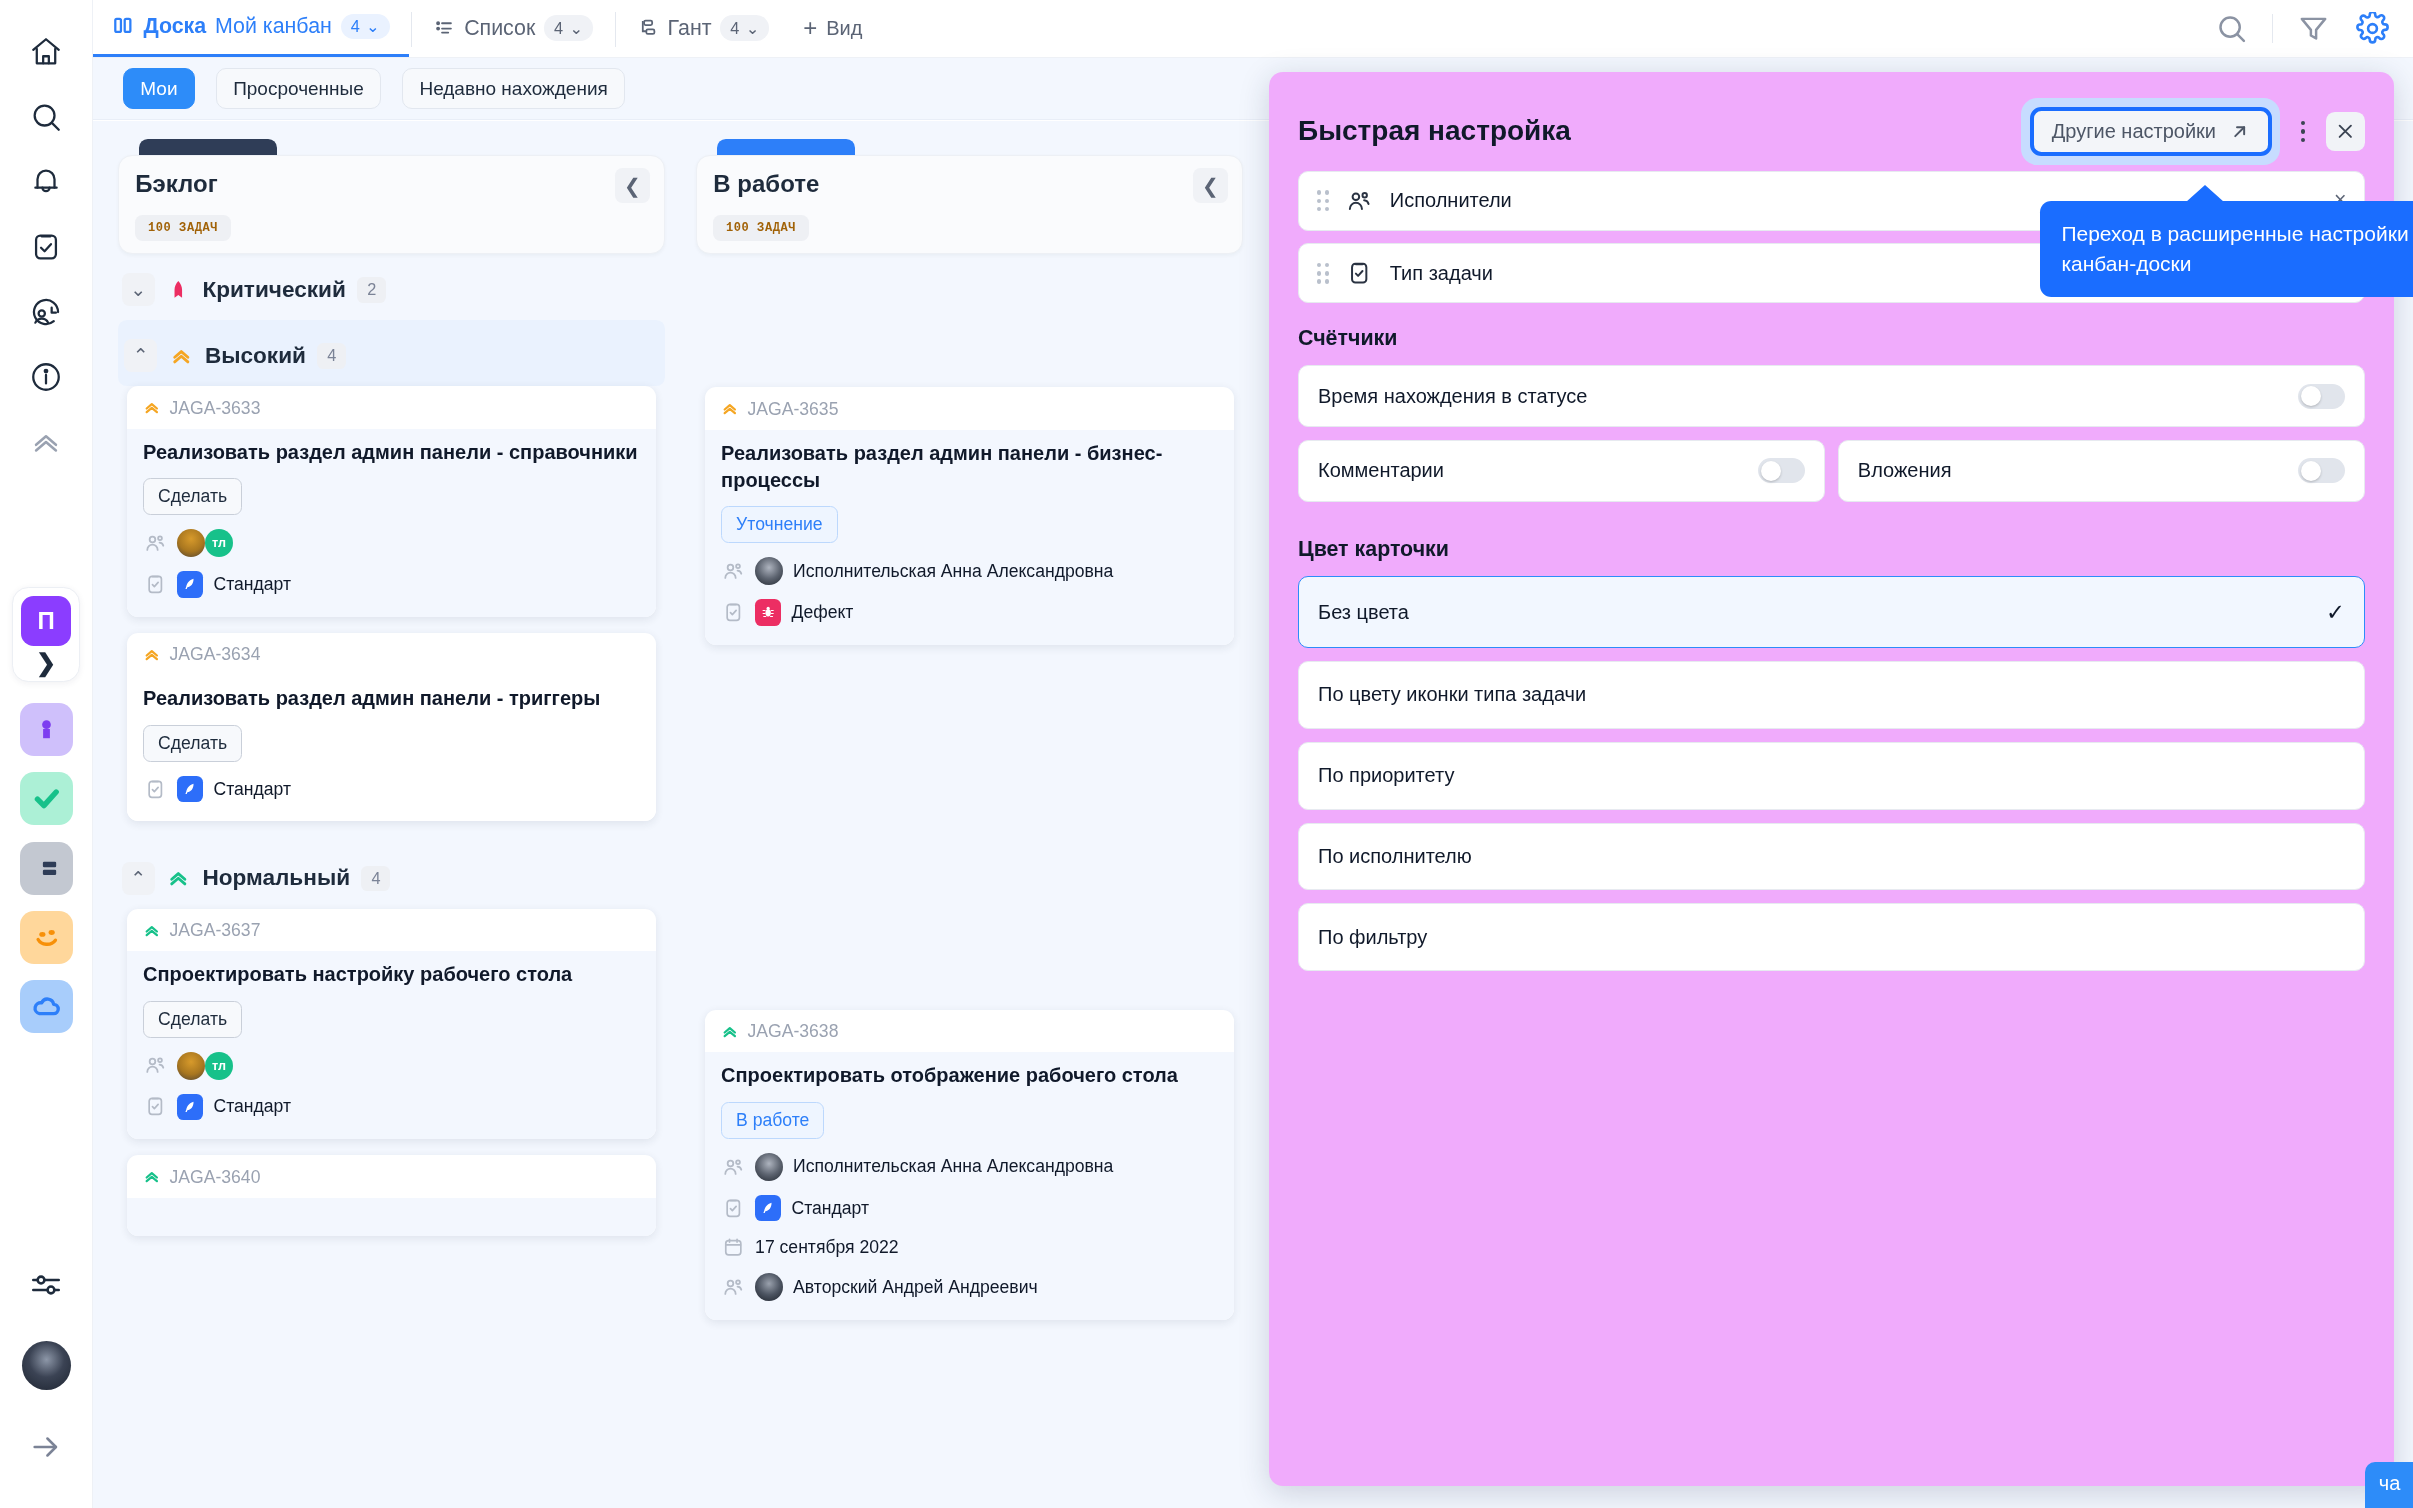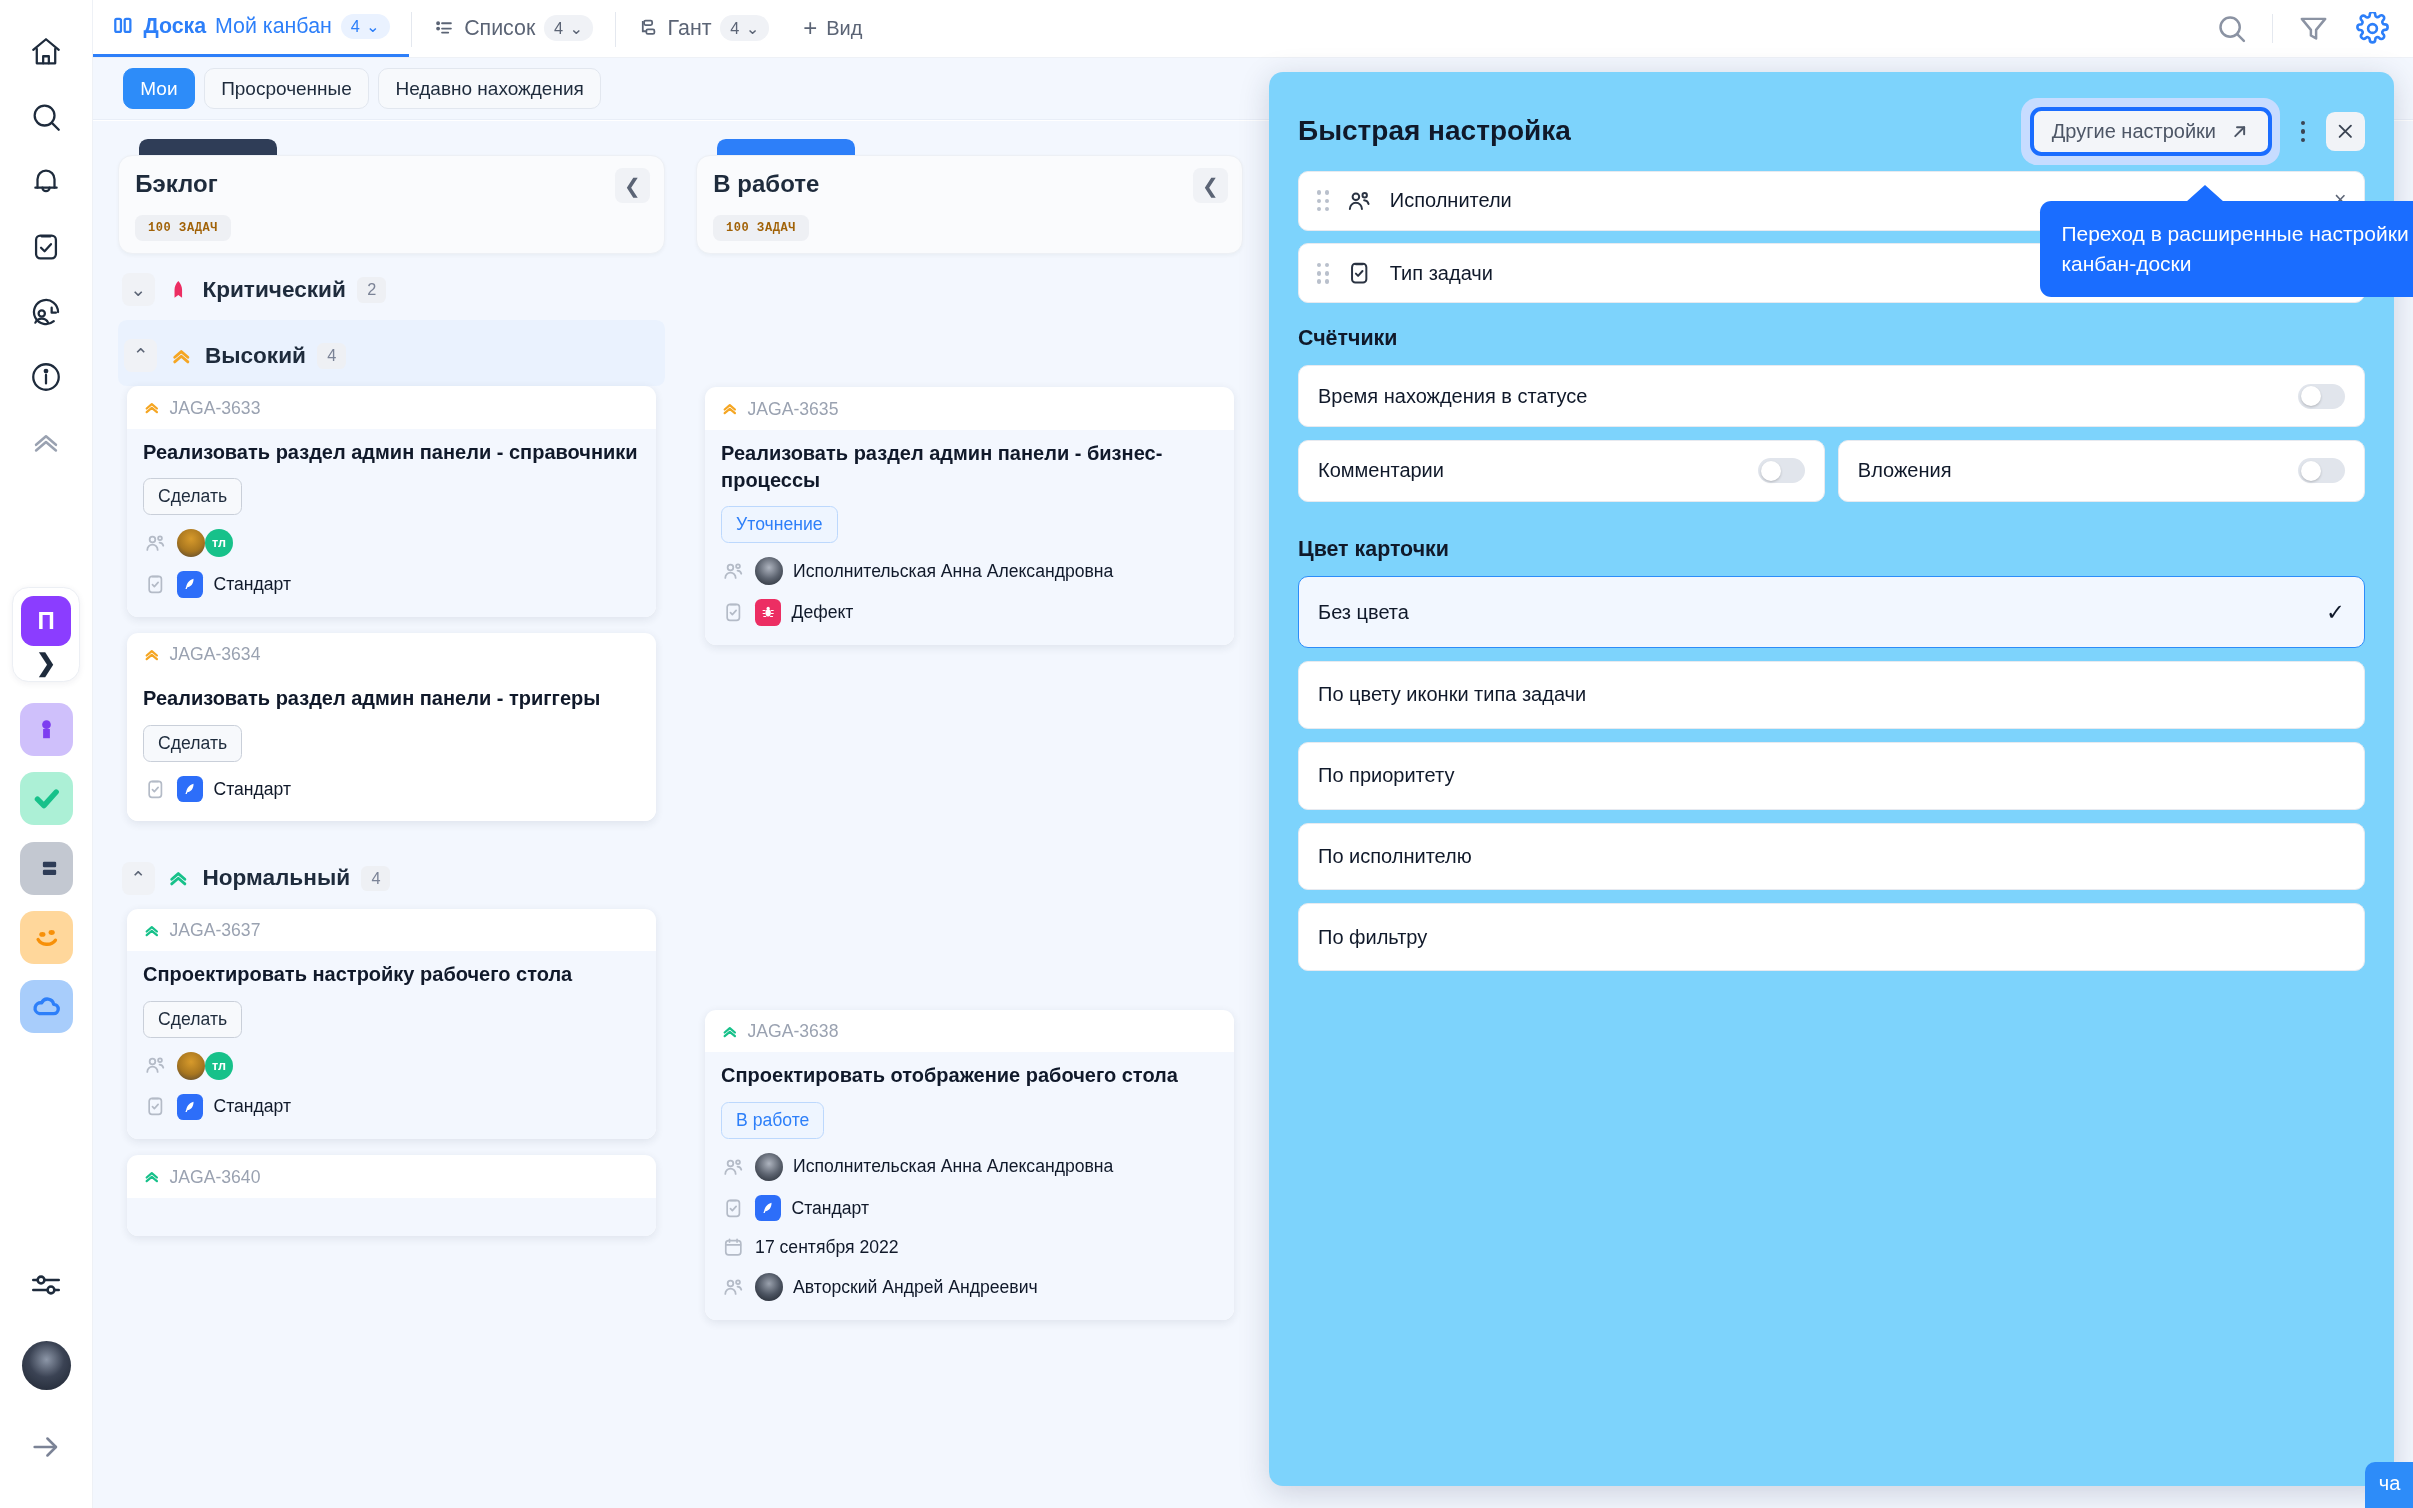--- a/index.html
+++ b/index.html
@@ -77,21 +77,21 @@
   }
   .topbar-right { position: absolute; right: 21.4px; bottom: 10px; display: flex; align-items: center; gap: 21.4px; }
   .tb-icon { width: 38px; height: 38px; display:flex; align-items:center; justify-content:center; cursor:pointer; color:#8b93a3;}
   .tb-icon svg { width: 33px; height: 33px; }
   .tb-icon.accent { color: #2d7ff9; }
   .tb-divider { width: 1.3px; height: 29px; background: #e4e8ef; }
 
   
   .chips-row {
     height: 62px; background: #f3f7fe; display: flex; align-items: center;
-    gap: 9px; padding-left: 30px; border-bottom: 1.3px solid #e9eef7;
+    gap: 21px; padding-left: 30px; border-bottom: 1.3px solid #e9eef7;
   }
   .chip {
     border: 1.3px solid #e2e7ef; background: #f7f9fc; color:#1e2b3c;
     border-radius: 10px; padding: 8.2px 16.3px; font-size: 19px; cursor: pointer;
   }
   .chip.active { background: #2d8cf9; border-color:#2d8cf9; color:#fff; }
 
   
   .board {
     position: absolute; top: 121px; left: 0; right: 0; bottom: 0;
@@ -160,21 +160,21 @@
   }
   .type-ico {
     width:26.4px;height:26.4px;border-radius:6.3px;display:flex;align-items:center;justify-content:center;flex:0 0 26.4px;
   }
   .type-ico.std { background:#2d6ef9; }
   .type-ico.def { background:#ec2e63; }
 
   
   .panel {
     position:absolute; right: 19px; top: 72px; width: 1125px; height: 1414px;
-    background:#7dd3fc; border-radius: 14px;
+    background:#f0abfc; border-radius: 14px;
     box-shadow: 0 6.3px 31px rgba(25,40,70,.18);
     z-index: 30; display:flex; flex-direction:column;
   }
   .panel-head {
     display:flex; align-items:center; justify-content:space-between;
     padding: 26.4px 29px 6.3px 29px;
   }
   .panel-title { font-size: 28px; font-weight: 700; color:#10192a; }
   .panel-head-right { display:flex; align-items:center; gap: 8.8px; }
   .other-settings-wrap { position: relative; padding: 8.8px; }

